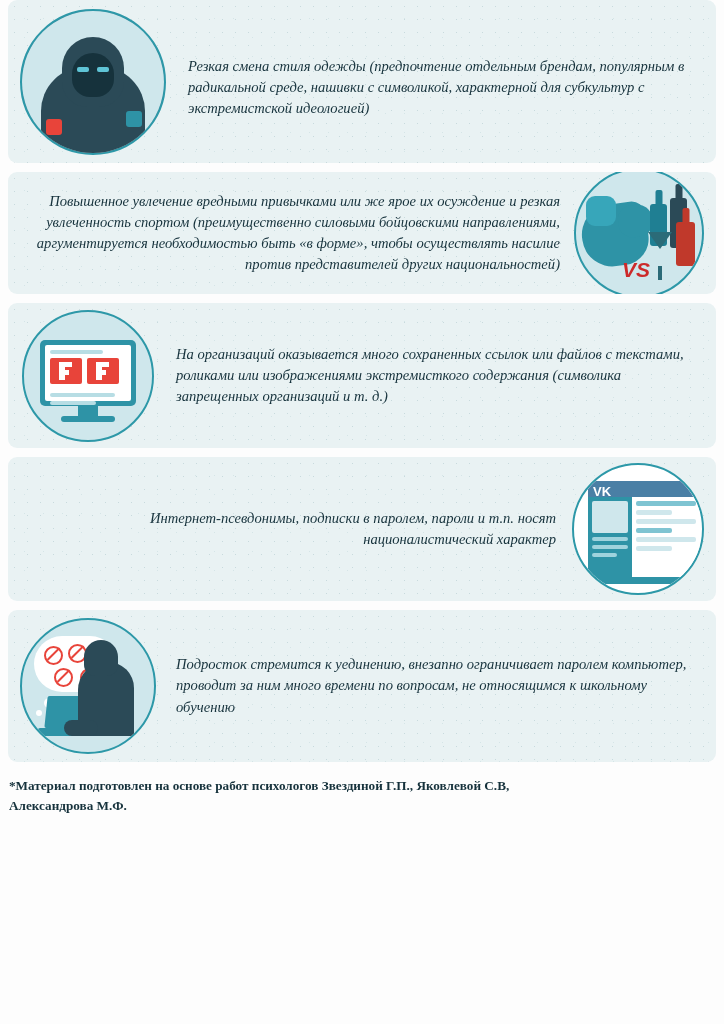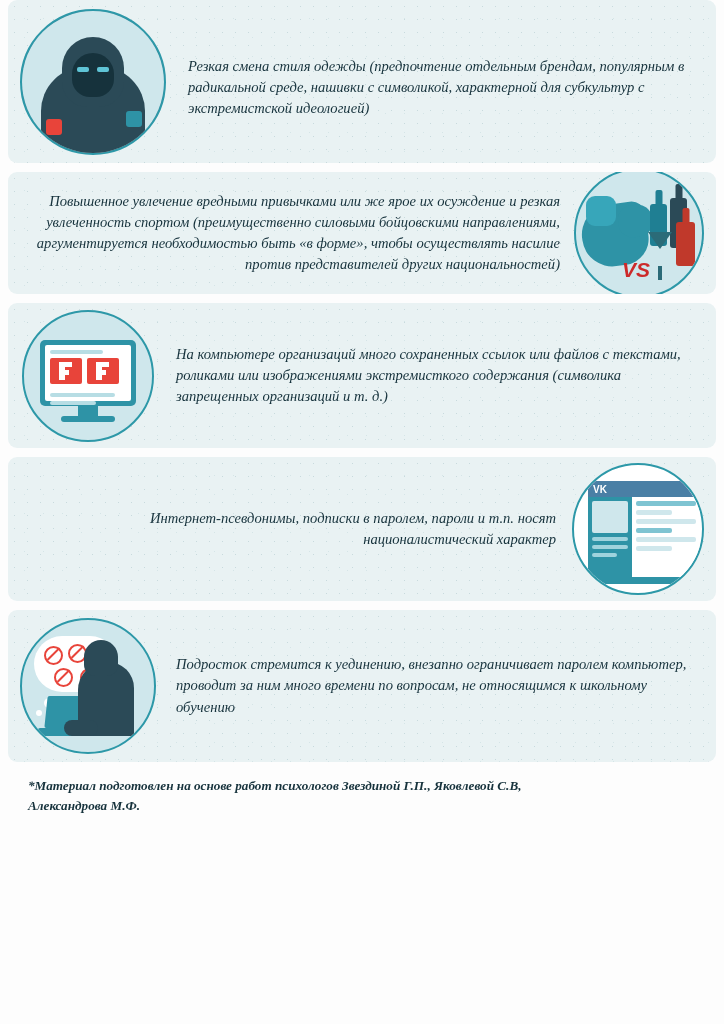--- a/index.html
+++ b/index.html
@@ -188,21 +188,21 @@
   .mon-base { position:absolute; left:50%; transform:translateX(-50%); top:104px; width:54px; height:6px; background:#2e93a6; border-radius:3px; }
 
   
   #card4 { height: 144px; }
   #card4 .card-inner { justify-content: flex-end; }
   #card4 .text { margin-left: 18px; margin-right: 16px; flex: 1 1 auto; }
   #card4 .circle { width: 128px; height: 128px; margin-right: 12px; }
 
   .vk-page { position:absolute; left:14px; top:16px; width:112px; height:96px; background:#ffffff; border-radius:3px; overflow:hidden; }
   .vk-top { height:16px; background:#4a7fa5; position:relative; }
-  .vk-logo { position:absolute; left:5px; top:3px; color:#fff; font-size:10px; font-family:"Liberation Sans",sans-serif; font-weight:bold; }
+  .vk-logo { position:absolute; left:5px; top:3px; color:#fff; font-size:13px; font-family:"Liberation Sans",sans-serif; font-weight:bold; }
   .vk-body { display:flex; height:80px; }
   .vk-left { width: 44px; background:#2e93a6; padding:4px; box-sizing:border-box; }
   .vk-ava { width:100%; height:32px; background:#cfe7ec; border-radius:2px; }
   .vk-bar { height:4px; background:#9fd3dd; margin-top:4px; border-radius:2px; }
   .vk-right { flex:1; padding:4px; box-sizing:border-box; }
   .vk-row { height:5px; background:#cfe7ec; margin-bottom:4px; border-radius:2px; }
   .vk-row.sm { width: 60%; }
   .vk-row.blue { background:#7fc4d2; }
   .laptop-base4 { position:absolute; left:6px; top:112px; width:116px; height:7px; background:#2e93a6; border-radius:0 0 4px 4px; }
 
@@ -254,22 +254,21 @@
     border-right: 8px solid transparent;
     border-top: 40px solid #ffffff;
     transform: rotate(-10deg);
   }
   .thought6 { position:absolute; left:12px; top:12px; width:52px; height:38px; background:#ffffff; border-radius:20px; }
   .ban6 { position:absolute; left:14px; top:10px; width:17px; height:17px; border:2px solid #e8443a; border-radius:50%; }
   .ban6::after { content:""; position:absolute; left:-1px; top:6px; width:19px; height:2px; background:#e8443a; transform:rotate(-45deg); }
 
   
   .footer {
-    margin: 14px 0 0 28px;
-    font-style: italic;
+    margin: 14px 0 0 9px;
     font-size: 13.2px;
     line-height: 1.5;
     color: #16323c;
     font-weight: bold;
     font-family: "Liberation Serif", serif;
     max-width: 560px;
   }
 </style>
 </head>
 <body>
@@ -323,21 +322,21 @@
             <div style="margin-top:4px;">
               <span class="flag"><span class="rune"></span></span><span class="flag"><span class="rune"></span></span>
             </div>
             <div class="scr-line" style="width:86%; margin-top:5px;"></div>
             <div class="scr-line" style="width:60%"></div>
           </div>
         </div>
         <span class="mon-stand"></span>
         <span class="mon-base"></span>
       </div>
-      <div class="text left">На компьютере организаций много сохраненных ссылок или файлов с текстами, роликами или изображениями экстремисткого содержания (символика запрещенных организаций и т. д.)</div>
+      <div class="text left">На организаций оказывается много сохраненных ссылок или файлов с текстами, роликами или изображениями экстремисткого содержания (символика запрещенных организаций и т. д.)</div>
     </div>
   </div>
 
   <div class="card" id="card4">
     <div class="card-inner">
       <div class="text right">Интернет-псевдонимы, подписки в паролем, пароли и т.п. носят националистический характер</div>
       <div class="circle white">
         <div class="vk-page">
           <div class="vk-top">
               <span class="vk-logo">VK</span>

